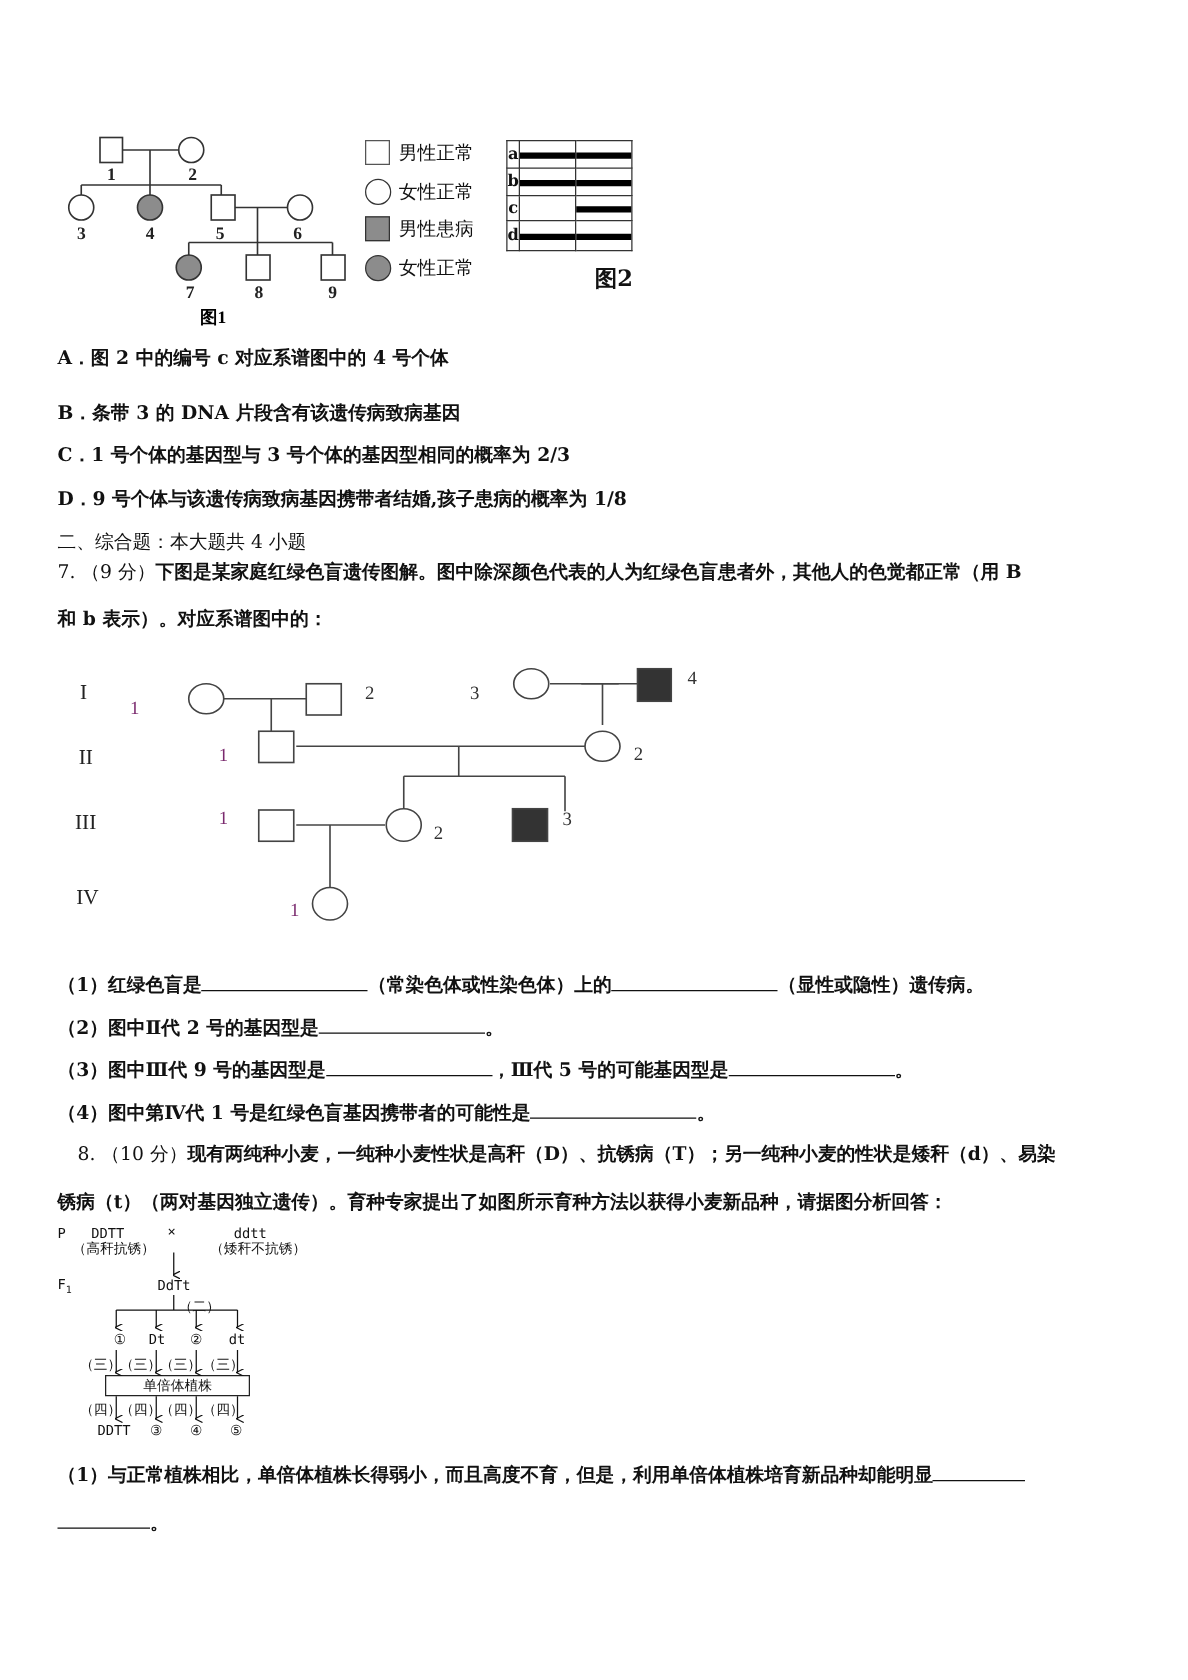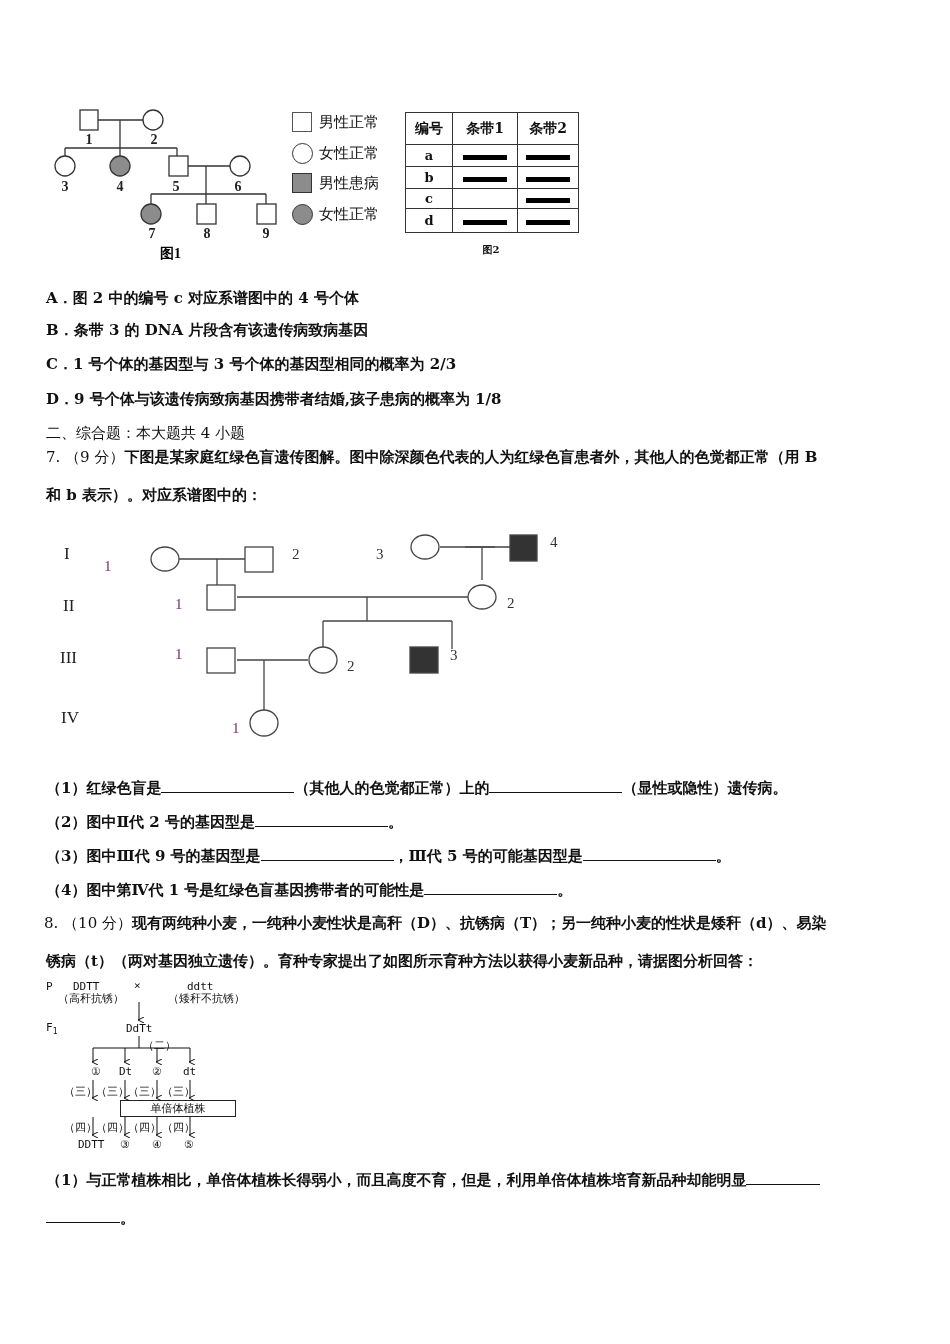--- a/index.html
+++ b/index.html
@@ -75,25 +75,20 @@
   </div>
   <div class="legend-item" style="top:92px">
     <span style="display:inline-block;width:19px;height:19px;border:1.3px solid #333;border-radius:50%;background:#8c8c8c;margin-right:6px"></span>
     <span>女性正常</span>
   </div>
 </div>
 
 <div class="abs" style="left:405px;top:112px;">
   <table class="gel-table">
     <tbody>
-        <tr style="height:32px">
-      <td style="width:46px;font-size:14px;font-weight:bold">编号</td>
-      <td style="width:64px;font-size:14px;font-weight:bold">条带1</td>
-      <td style="width:60px;font-size:14px;font-weight:bold">条带2</td>
-    </tr>
     <tr style="height:22px">
       <td class="bold">a</td>
       <td><span style="display:inline-block;width:44px;height:5px;background:#000"></span></td>
       <td><span style="display:inline-block;width:44px;height:5px;background:#000"></span></td>
     </tr>
     <tr style="height:22px">
       <td class="bold">b</td>
       <td><span style="display:inline-block;width:44px;height:5px;background:#000"></span></td>
       <td><span style="display:inline-block;width:44px;height:5px;background:#000"></span></td>
     </tr>
@@ -102,24 +97,24 @@
       <td></td>
       <td><span style="display:inline-block;width:44px;height:5px;background:#000"></span></td>
     </tr>
     <tr style="height:24px">
       <td class="bold">d</td>
       <td><span style="display:inline-block;width:44px;height:5px;background:#000"></span></td>
       <td><span style="display:inline-block;width:44px;height:5px;background:#000"></span></td>
     </tr>
   </tbody>
     </table>
-  <div style="text-align:center;font-weight:bold;font-size:10px;margin-top:10px;width:172px">图2</div>
-</div>
-
-<div class="abs txt bold" style="left:46px;top:288px">
+  <div style="text-align:center;font-weight:bold;font-size:18px;margin-top:10px;width:172px">图2</div>
+</div>
+
+<div class="abs txt bold" style="left:46px;top:276px">
   <span>A．</span><span>图 2 中的编号 c 对应系谱图中的 4 号个体</span>
 </div>
 <div class="abs txt bold" style="left:46px;top:320px">
   <span>B．</span><span>条带 3 的 DNA 片段含有该遗传病致病基因</span>
 </div>
 <div class="abs txt bold" style="left:46px;top:354px">
   <span>C．</span><span>1 号个体的基因型与 3 号个体的基因型相同的概率为 2/3</span>
 </div>
 <div class="abs txt bold" style="left:46px;top:389px">
   <span>D．</span><span>9 号个体与该遗传病致病基因携带者结婚,孩子患病的概率为 1/8</span>
@@ -174,33 +169,33 @@
     <text x="135" y="84" fill="#7a2a6e">1</text>
     <text x="467" y="83" fill="#333">2</text>
     <text x="135" y="134" fill="#7a2a6e">1</text>
     <text x="307" y="146" fill="#333">2</text>
     <text x="410" y="135" fill="#333">3</text>
     <text x="192" y="208" fill="#7a2a6e">1</text>
   </g>
 </svg>
 
 <div class="abs txt bold" style="left:46px;top:778px">
-  <span>（1）</span><span>红绿色盲是</span><span class="blank" style="width:133px"></span><span>（其他人的色觉都正常）上的</span><span class="blank" style="width:133px"></span><span>（显性或隐性）遗传病。</span>
+  <span>（1）</span><span>红绿色盲是</span><span class="blank" style="width:133px"></span><span>（常染色体或性染色体）上的</span><span class="blank" style="width:133px"></span><span>（显性或隐性）遗传病。</span>
 </div>
 <div class="abs txt bold" style="left:46px;top:812px">
   <span>（2）</span><span>图中Ⅱ代 2 号的基因型是</span><span class="blank" style="width:133px"></span><span>。</span>
 </div>
 <div class="abs txt bold" style="left:46px;top:846px">
   <span>（3）</span><span>图中Ⅲ代 9 号的基因型是</span><span class="blank" style="width:133px"></span><span>，Ⅲ代 5 号的可能基因型是</span><span class="blank" style="width:133px"></span><span>。</span>
 </div>
 <div class="abs txt bold" style="left:46px;top:880px">
   <span>（4）</span><span>图中第Ⅳ代 1 号是红绿色盲基因携带者的可能性是</span><span class="blank" style="width:133px"></span><span>。</span>
 </div>
 
-<div class="abs txt" style="left:44px;top:913px">
+<div class="abs txt" style="left:62px;top:913px">
   <span>8.</span>
   <span>（10 分）</span><span class="bold">现有两纯种小麦，一纯种小麦性状是高秆（D）、抗锈病（T）；另一纯种小麦的性状是矮秆（d）、易染</span>
 </div>
 <div class="abs txt bold" style="left:46px;top:951px">锈病（t）（两对基因独立遗传）。育种专家提出了如图所示育种方法以获得小麦新品种，请据图分析回答：</div>
 
 <div class="abs mono" style="left:40px;top:980px;width:220px;height:175px;font-size:11px;color:#111;">
   <span class="abs" style="left:6px;top:0">P</span>
   <span class="abs" style="left:33px;top:0">DDTT</span>
   <span class="abs" style="left:18px;top:11px">（高秆抗锈）</span>
   <span class="abs" style="left:94px;top:-1px">×</span>
@@ -213,21 +208,21 @@
   <span class="abs" style="left:51px;top:85px">①</span>
   <span class="abs" style="left:79px;top:85px">Dt</span>
   <span class="abs" style="left:112px;top:85px">②</span>
   <span class="abs" style="left:143px;top:85px">dt</span>
 
   <span class="abs" style="left:24px;top:104px">（三）</span>
   <span class="abs" style="left:56px;top:104px">（三）</span>
   <span class="abs" style="left:88px;top:104px">（三）</span>
   <span class="abs" style="left:122px;top:104px">（三）</span>
 
-  <div class="abs" style="left:44px;top:120px;width:114px;height:15px;border:1px solid #222;text-align:center;line-height:15px;font-family:'DejaVu Sans',sans-serif;margin-left:36px;">单倍体植株</div>
+  <div class="abs" style="left:44px;top:120px;width:114px;height:15px;border:1px solid #222;text-align:center;line-height:15px;font-family:'DejaVu Sans',sans-serif;">单倍体植株</div>
 
   <span class="abs" style="left:24px;top:140px">（四）</span>
   <span class="abs" style="left:56px;top:140px">（四）</span>
   <span class="abs" style="left:88px;top:140px">（四）</span>
   <span class="abs" style="left:122px;top:140px">（四）</span>
 
   <span class="abs" style="left:38px;top:158px">DDTT</span>
   <span class="abs" style="left:80px;top:158px">③</span>
   <span class="abs" style="left:112px;top:158px">④</span>
   <span class="abs" style="left:144px;top:158px">⑤</span>

